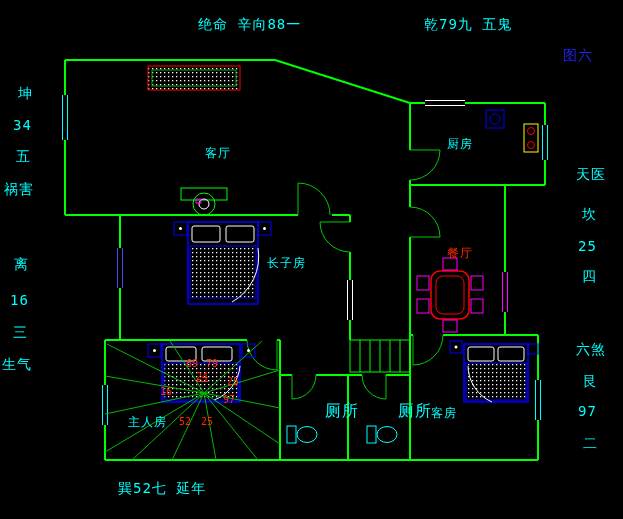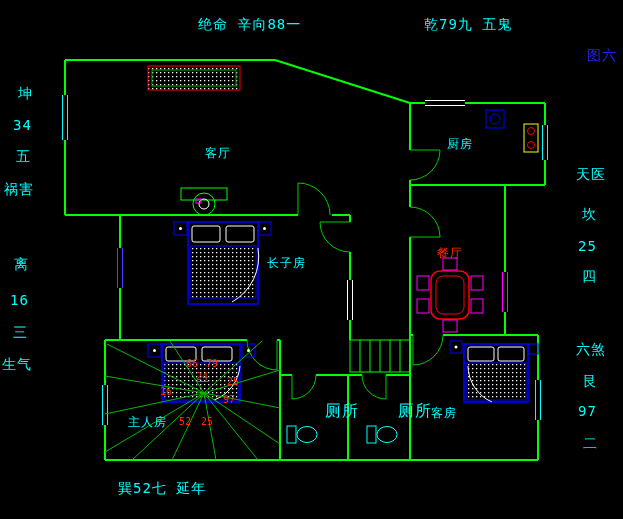--- a/index.html
+++ b/index.html
@@ -169,21 +169,21 @@
       <path d="M204,393 L280,444"></path>
       <path d="M204,393 L280,408"></path>
       <path d="M204,393 L280,370"></path>
       <path d="M204,393 L262,341"></path>
       <path d="M204,393 L170,341"></path>
     </g>
   </svg>
 
   <span class="t" style="left:198px;top:17px;">绝命 辛向88一</span>
   <span class="t" style="left:424px;top:17px;">乾79九 五鬼</span>
-  <span class="t blue" style="left:563px;top:48px;margin-left:24px;">图六</span>
+  <span class="t blue" style="left:563px;top:48px;">图六</span>
 
   <span class="t" style="left:18px;top:86px;">坤</span>
   <span class="t" style="left:13px;top:118px;">34</span>
   <span class="t" style="left:16px;top:149px;">五</span>
   <span class="t" style="left:4px;top:182px;">祸害</span>
 
   <span class="t" style="left:14px;top:257px;">离</span>
   <span class="t" style="left:10px;top:293px;">16</span>
   <span class="t" style="left:13px;top:325px;">三</span>
   <span class="t" style="left:2px;top:357px;">生气</span>
@@ -195,28 +195,28 @@
 
   <span class="t" style="left:576px;top:342px;">六煞</span>
   <span class="t" style="left:583px;top:374px;">艮</span>
   <span class="t" style="left:578px;top:404px;">97</span>
   <span class="t" style="left:583px;top:436px;">二</span>
 
   <span class="t" style="left:118px;top:481px;">巽52七 延年</span>
 
   <span class="t t12" style="left:205px;top:147px;text-align:right;">客厅</span>
   <span class="t t12" style="left:447px;top:138px;">厨房</span>
-  <span class="t t12 red" style="left:437px;top:247px;">餐厅</span>
+  <span class="t t12 red" style="left:447px;top:247px;">餐厅</span>
   <span class="t t12" style="left:267px;top:257px;">长子房</span>
   <span class="t t12" style="left:128px;top:416px;">主人房</span>
   <span class="t t11" style="left:293px;top:403px;">厕所</span>
   <span class="t t11" style="left:366px;top:403px;">厕所</span>
   <span class="t t12" style="left:431px;top:407px;">客房</span>
 
-  <span class="t t10 red" style="left:186px;top:359px;">66</span>
+  <span class="t t10 red" style="left:186px;top:359px;">69</span>
   <span class="t t10 red" style="left:206px;top:359px;">79</span>
   <span class="t t10 red" style="left:196px;top:372px;text-decoration:underline;">24</span>
   <span class="t t10 red" style="left:227px;top:377px;">25</span>
   <span class="t t10 red" style="left:160px;top:387px;">16</span>
   <span class="t t10 red" style="left:223px;top:395px;">97</span>
   <span class="t t10 red" style="left:179px;top:417px;">52</span>
   <span class="t t10 red" style="left:201px;top:417px;">25</span>
 
 </div>
 

